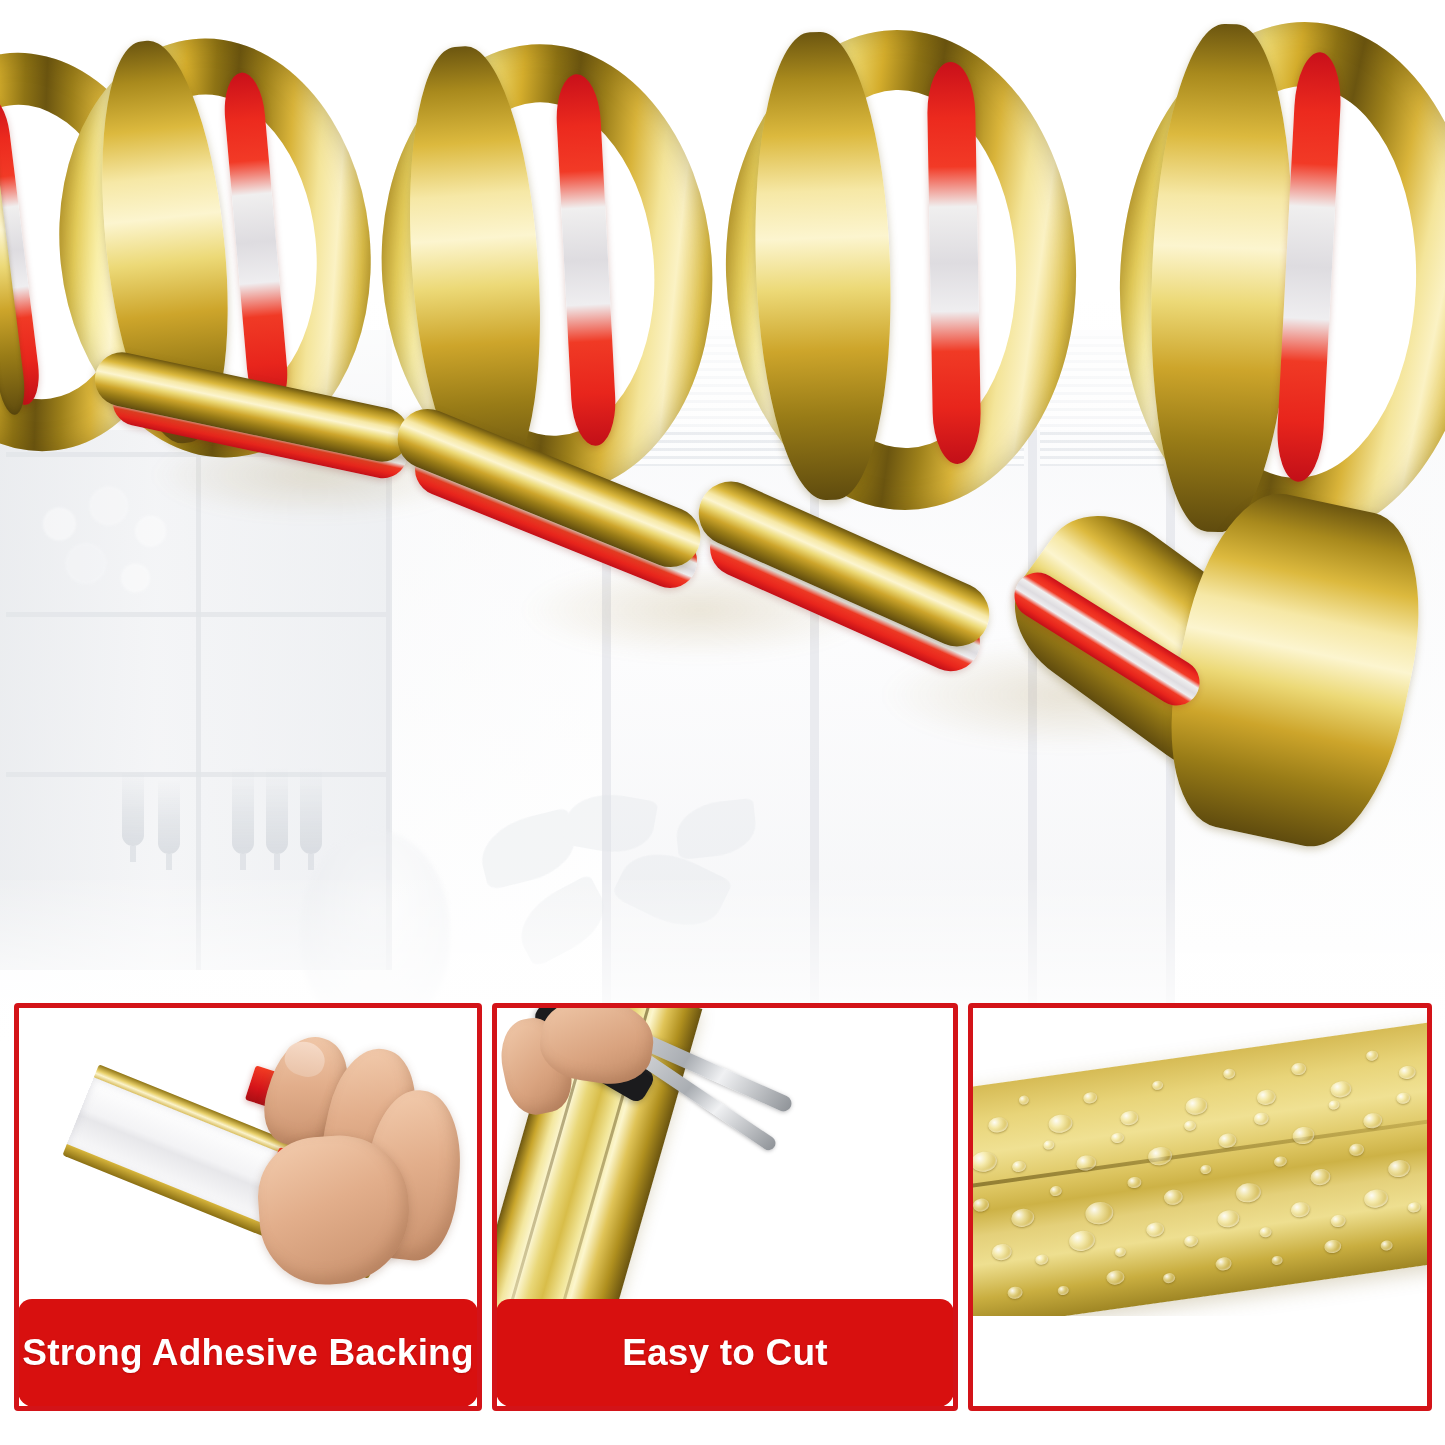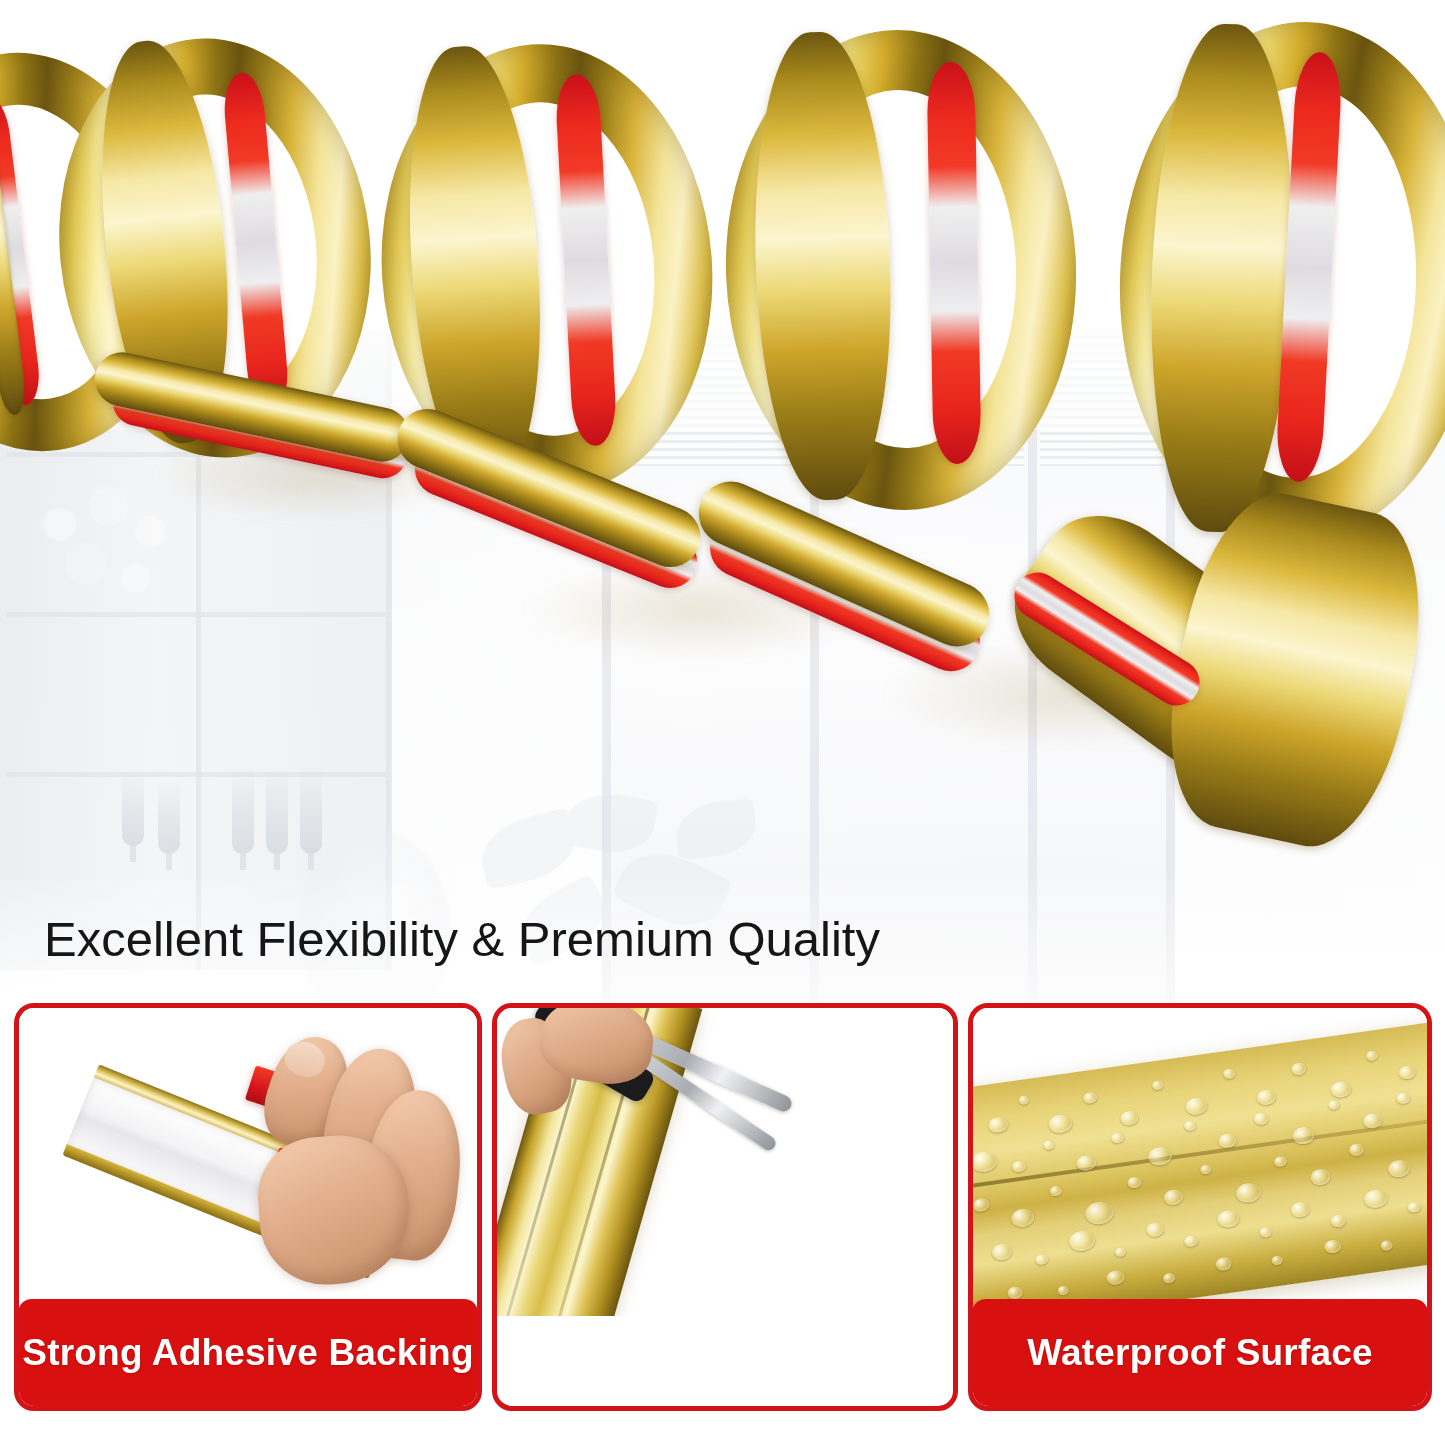--- a/index.html
+++ b/index.html
@@ -121,21 +121,21 @@
   .subtitle {
     position:absolute; left:44px; top:913px; width:1150px;
     font-size:49px; line-height:1.1; font-weight:400; color:#161616;
     letter-spacing:0px;
   }
 
   
   .cards { position:absolute; left:0; top:1003px; width:1445px; height:420px; }
   .card {
     position:absolute; top:0; height:408px;
-    border:5px solid #d31318; border-radius:20px;
+    border:5px solid #d31318; border-radius:4px;
     background:#ffffff; overflow:hidden;
   }
   .card.c1 { left:14px;  width:468px; }
   .card.c2 { left:492px; width:466px; }
   .card.c3 { left:968px; width:464px; }
   .card-media { position:absolute; left:0; top:0; right:0; height:308px; background:#ffffff; overflow:hidden; }
   .card-caption {
     position:absolute; left:-1px; right:-1px; bottom:-1px; height:108px;
     background:#d8100f; border-radius:14px 14px 16px 16px;
     display:flex; align-items:center; justify-content:center;
@@ -327,21 +327,20 @@
 
     <div class="strip" style="left:700px; top:566px; width:290px; height:58px; transform:rotate(24deg); border-radius:29px;"></div>
     <div class="goldband" style="left:688px; top:532px; width:312px; height:64px; transform:rotate(24deg); border-radius:32px;"></div>
 
     <div class="goldband" style="left:1010px; top:560px; width:300px; height:170px; transform:rotate(36deg); border-radius:80px/60px;"></div>
     <div class="goldband" style="left:1180px; top:500px; width:230px; height:340px; transform:rotate(12deg); border-radius:70px/150px;"></div>
 
     <div class="strip" style="left:1002px; top:616px; width:210px; height:46px; transform:rotate(32deg); border-radius:23px;"></div>
   </div>
 
-  <div class="subtitle">Excellent Flexibility &amp; Premium Quality</div>
 
   <div class="cards">
 
     <div class="card c1">
       <div class="card-media">
         <div class="peel-tape">
           <div class="peel-gold"></div>
           <div class="peel-white"></div>
           <div class="peel-goldbot"></div>
         </div>
@@ -365,20 +364,23 @@
         <div class="cut-tape">
           <div class="seam" style="left:34px;"></div>
           <div class="seam" style="left:84px;"></div>
         </div>
         <div class="scissor-handle" style="left:36px; top:6px;  width:112px; height:40px; transform:rotate(34deg);"></div>
         <div class="scissor-handle" style="left:58px; top:40px; width:100px; height:34px; transform:rotate(30deg);"></div>
         <div class="scissor-blade" style="left:112px; top:52px; width:190px; height:16px; transform:rotate(24deg); border-radius:3px 10px 10px 3px;"></div>
         <div class="scissor-blade" style="left:120px; top:84px; width:172px; height:14px; transform:rotate(34deg); border-radius:3px 10px 10px 3px;"></div>
         <div class="thumb2" style="left:6px;  top:10px;  width:66px;  height:96px;  transform:rotate(-12deg);"></div>
         <div class="thumb2" style="left:44px; top:-8px;  width:112px; height:82px;  transform:rotate(8deg);"></div>
+      </div>
+      <div class="card-caption">
+        <span>Easy to Cut</span>
       </div>
     </div>
 
     <div class="card c3">
       <div class="card-media">
         <div class="wet-tape">
           <div class="seam2" style="top:96px;"></div>
           <div class="drops">
 
             <div class="drop" style="left:44px;  top:34px;  width:20px; height:15px;"></div>
@@ -435,19 +437,16 @@
             <div class="drop" style="left:90px;  top:210px; width:11px; height:9px;"></div>
             <div class="drop" style="left:140px; top:202px; width:18px; height:14px;"></div>
             <div class="drop" style="left:196px; top:212px; width:12px; height:10px;"></div>
             <div class="drop" style="left:250px; top:204px; width:16px; height:13px;"></div>
             <div class="drop" style="left:306px; top:210px; width:11px; height:9px;"></div>
             <div class="drop" style="left:360px; top:202px; width:17px; height:13px;"></div>
             <div class="drop" style="left:416px; top:210px; width:12px; height:10px;"></div>
           </div>
         </div>
       </div>
-      <div class="card-caption">
-        <span>Waterproof Surface</span>
-      </div>
     </div>
 
   </div>
 </div>
 
 </body></html>

